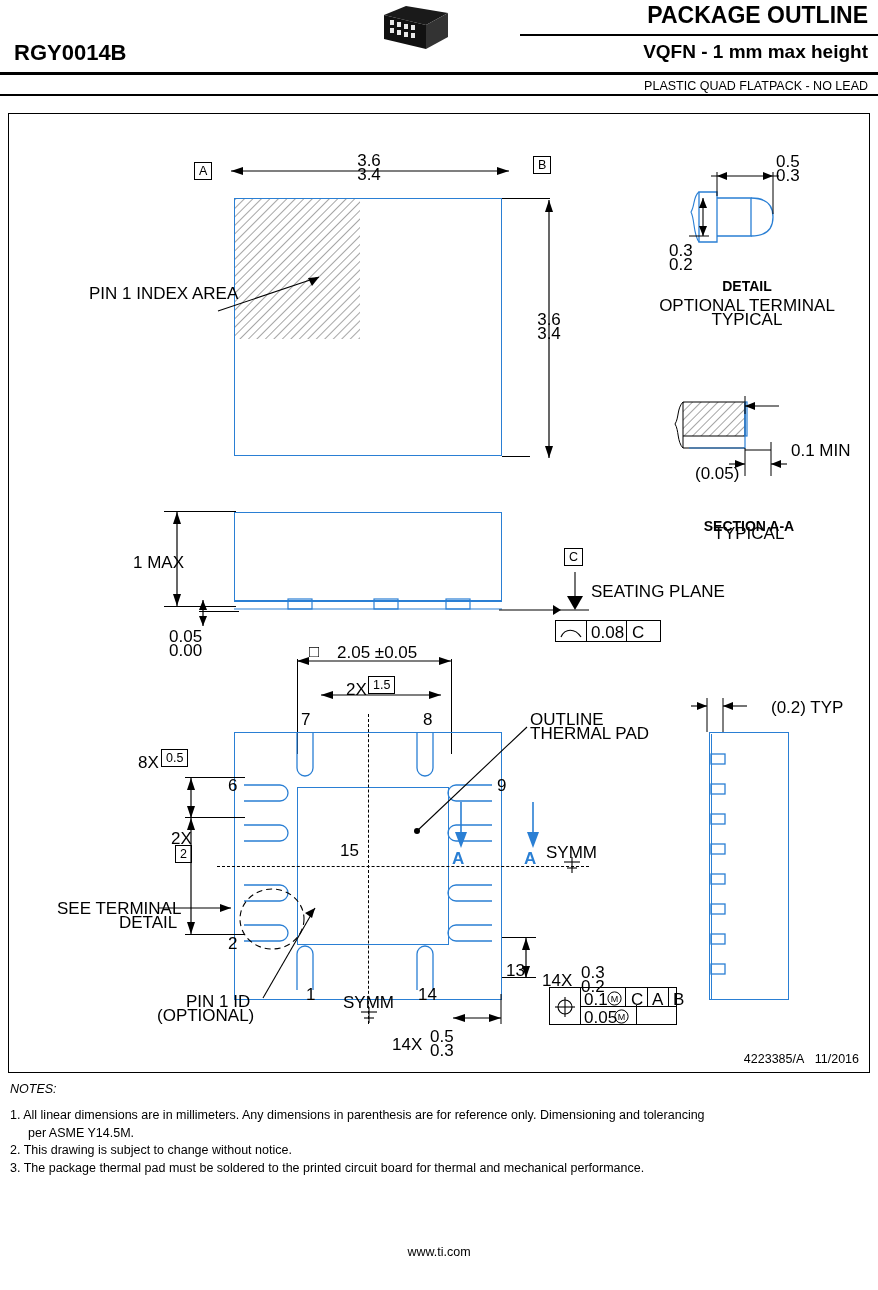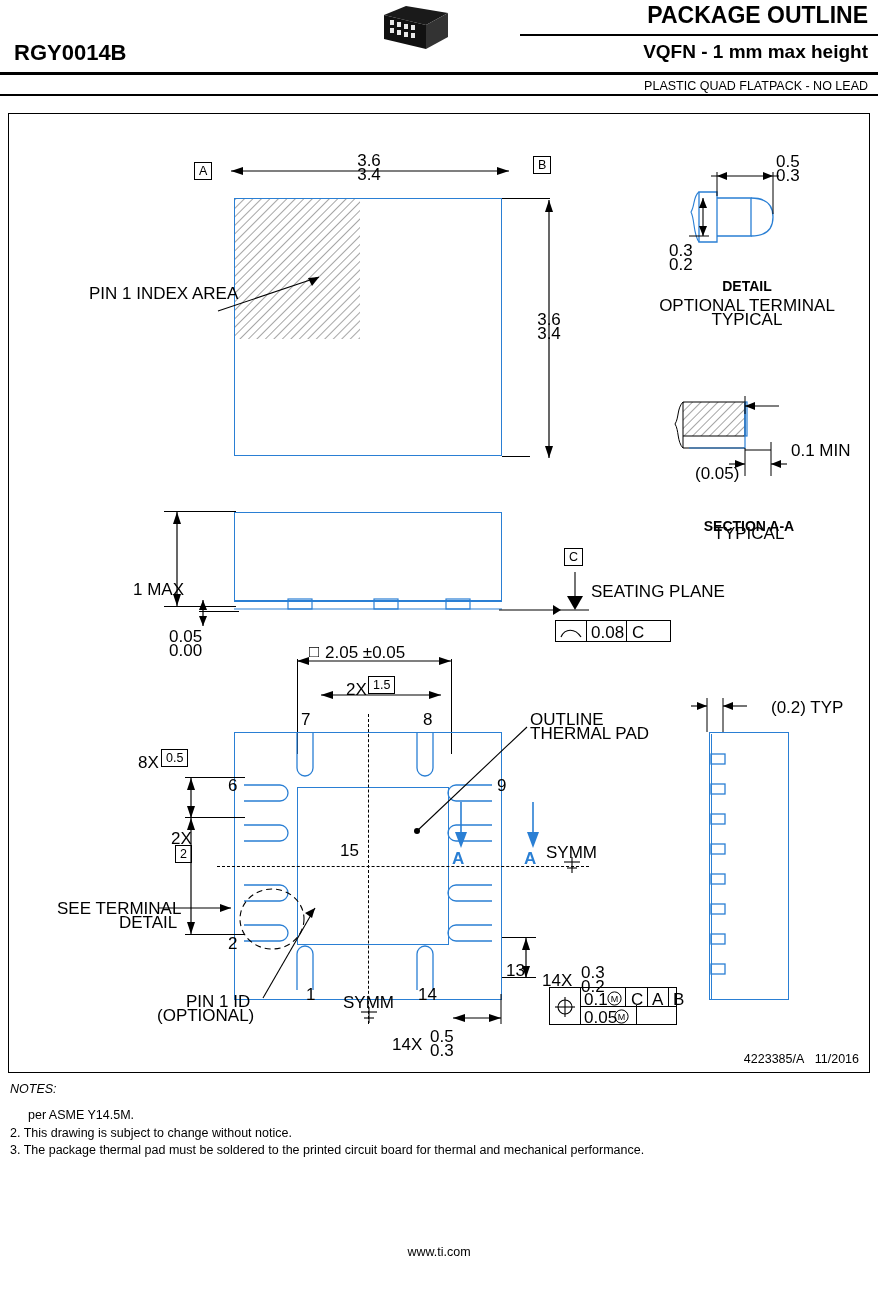--- a/index.html
+++ b/index.html
@@ -175,57 +175,57 @@
     <line x1="0" y1="10" x2="268" y2="10" stroke="#2a7fd4" stroke-width="1.2"></line>
   </svg>
 
   <svg class="abs" style="left:150px;top:392px;" width="40" height="110">
     <line x1="18" y1="6" x2="18" y2="100" stroke="#000" stroke-width="1.2"></line>
     <polygon points="18,6 14,18 22,18" fill="#000"></polygon>
     <polygon points="18,100 14,88 22,88" fill="#000"></polygon>
   </svg>
   <div class="ln" style="left:155px;top:397px;width:72px;height:1.2px;"></div>
   <div class="ln" style="left:155px;top:492px;width:72px;height:1.2px;"></div>
-  <div class="txt" style="left:124px;top:439px;margin-top:27px;">1 MAX</div>
+  <div class="txt" style="left:124px;top:439px;">1 MAX</div>
 
   <svg class="abs" style="left:178px;top:484px;" width="40" height="40">
     <line x1="16" y1="2" x2="16" y2="28" stroke="#000" stroke-width="1.2"></line>
     <polygon points="16,2 12,12 20,12" fill="#000"></polygon>
     <polygon points="16,28 12,18 20,18" fill="#000"></polygon>
   </svg>
   <div class="txt" style="left:160px;top:513px;">0.05</div>
   <div class="txt" style="left:160px;top:527px;">0.00</div>
   <div class="ln" style="left:190px;top:497px;width:40px;height:1.2px;"></div>
 
   <div class="boxed" style="left:555px;top:434px;">C</div>
   <svg class="abs" style="left:490px;top:452px;" width="110" height="50">
     <line x1="0" y1="44" x2="90" y2="44" stroke="#000" stroke-width="1.2"></line>
     <polygon points="76,44 68,30 84,30" fill="#000"></polygon>
     <line x1="76" y1="30" x2="76" y2="6" stroke="#000" stroke-width="1.1"></line>
     <polygon points="62,44 54,39 54,49" fill="#000"></polygon>
   </svg>
   <div class="txt" style="left:582px;top:468px;">SEATING PLANE</div>
 
-  <div class="abs" style="left:546px;top:506px;width:116px;height:22px;border:1.2px solid #000;box-sizing:border-box;">
+  <div class="abs" style="left:546px;top:506px;width:106px;height:22px;border:1.2px solid #000;box-sizing:border-box;">
     <svg class="abs" style="left:4px;top:5px;" width="22" height="12">
       <path d="M1,11 C5,2 15,2 21,11" fill="none" stroke="#000" stroke-width="1.2"></path>
     </svg>
     <div class="ln" style="left:30px;top:0;width:1.2px;height:20px;"></div>
     <div class="txt" style="left:35px;top:2px;">0.08</div>
     <div class="ln" style="left:70px;top:0;width:1.2px;height:20px;"></div>
     <div class="txt" style="left:76px;top:2px;">C</div>
   </div>
 
   <svg class="abs" style="left:282px;top:534px;" width="170" height="22">
     <line x1="6" y1="13" x2="160" y2="13" stroke="#000" stroke-width="1.2"></line>
     <polygon points="6,13 18,9 18,17" fill="#000"></polygon>
     <polygon points="160,13 148,9 148,17" fill="#000"></polygon>
   </svg>
   <div class="txt" style="left:300px;top:528px;">□</div>
-  <div class="txt" style="left:316px;top:529px;">2.05 ±0.05</div>
+  <div class="txt" style="left:328px;top:529px;">2.05 ±0.05</div>
   <div class="ln" style="left:288px;top:545px;width:1.2px;height:95px;"></div>
   <div class="ln" style="left:442px;top:545px;width:1.2px;height:95px;"></div>
 
   <svg class="abs" style="left:306px;top:568px;" width="140" height="22">
     <line x1="6" y1="13" x2="126" y2="13" stroke="#000" stroke-width="1.2"></line>
     <polygon points="6,13 18,9 18,17" fill="#000"></polygon>
     <polygon points="126,13 114,9 114,17" fill="#000"></polygon>
   </svg>
   <div class="txt" style="left:337px;top:566px;">2X</div>
   <div class="boxed" style="left:359px;top:562px;">1.5</div>
@@ -407,19 +407,20 @@
     <polygon points="24,22 34,18 34,26" fill="#000"></polygon>
   </svg>
   <div class="txt" style="left:762px;top:584px;">(0.2) TYP</div>
 
   <div class="abs" style="right:10px;bottom:6px;font-size:12.5px;white-space:pre;"><span>4223385/A</span>&nbsp;&nbsp;&nbsp;<span>11/2016</span></div>
 </div>
 
 <div id="notes">
   <div class="nhead">NOTES:</div>
   <ol>
+    <li>1. All linear dimensions are in millimeters. Any dimensions in parenthesis are for reference only. Dimensioning and tolerancing</li>
     <li style="padding-left:18px;">per ASME Y14.5M.</li>
     <li>2. This drawing is subject to change without notice.</li>
     <li>3. The package thermal pad must be soldered to the printed circuit board for thermal and mechanical performance.</li>
   </ol>
 </div>
 
 <div id="footer">www.ti.com</div>
 
 </body></html>

